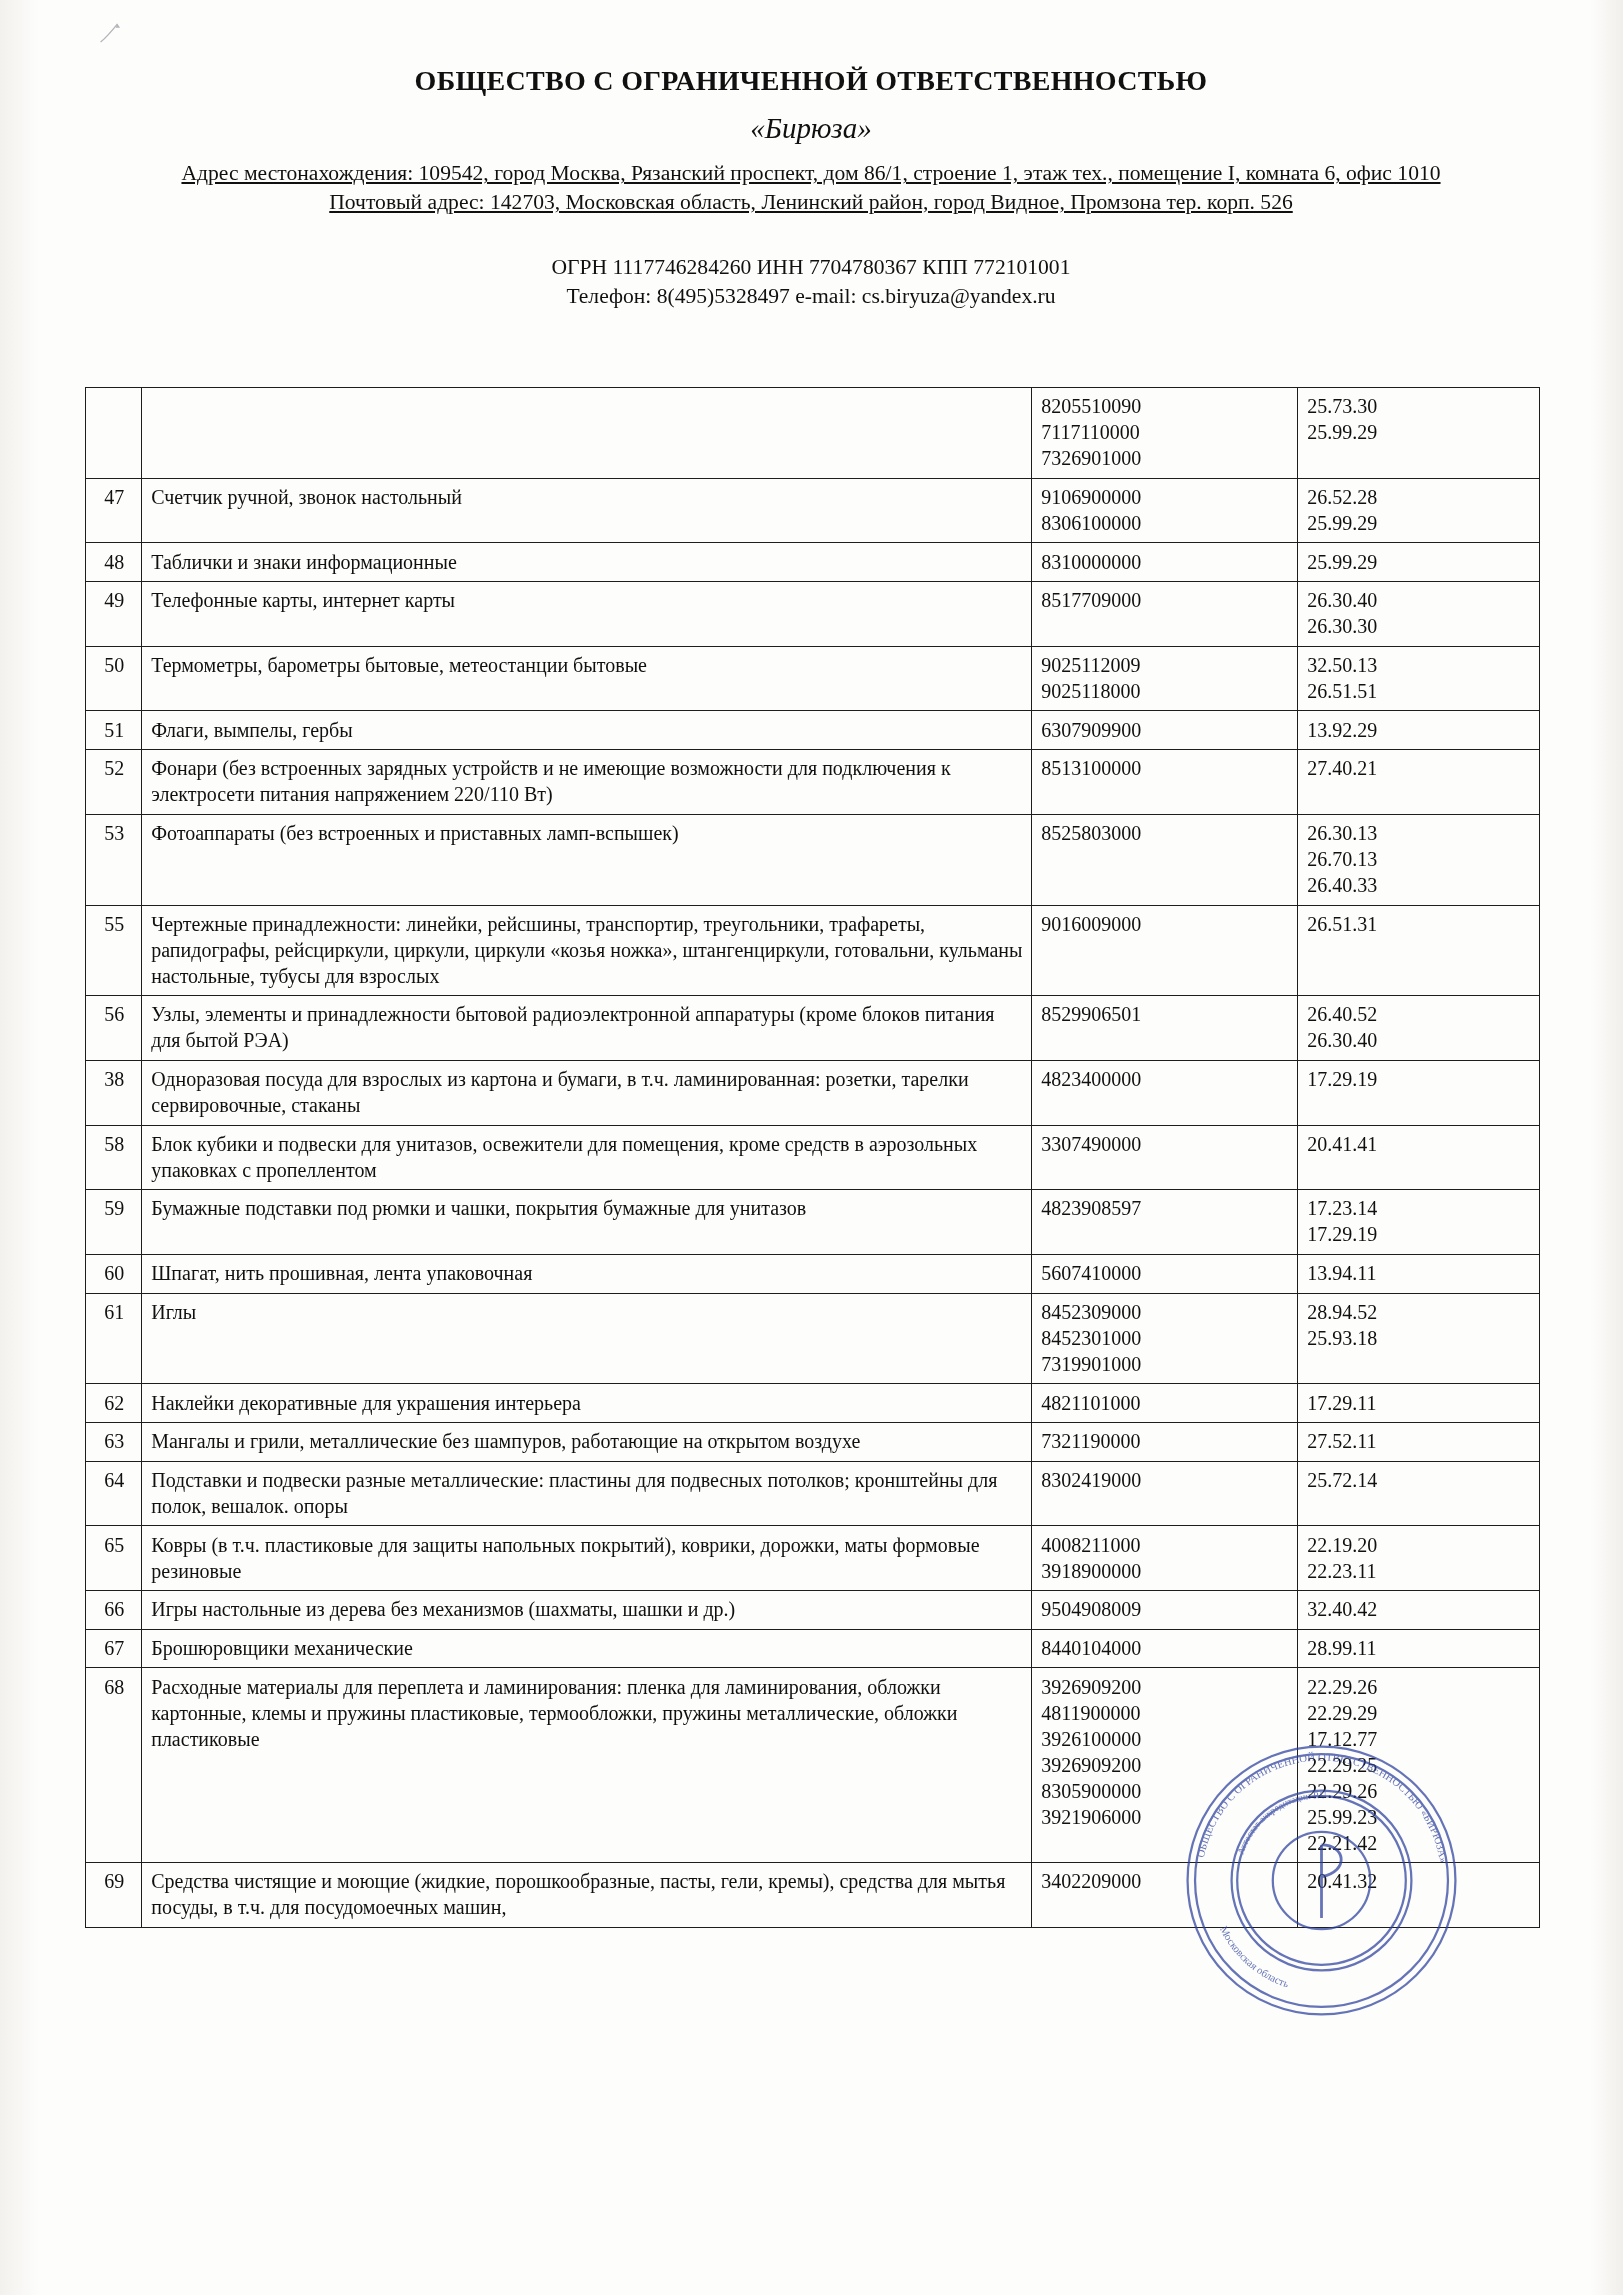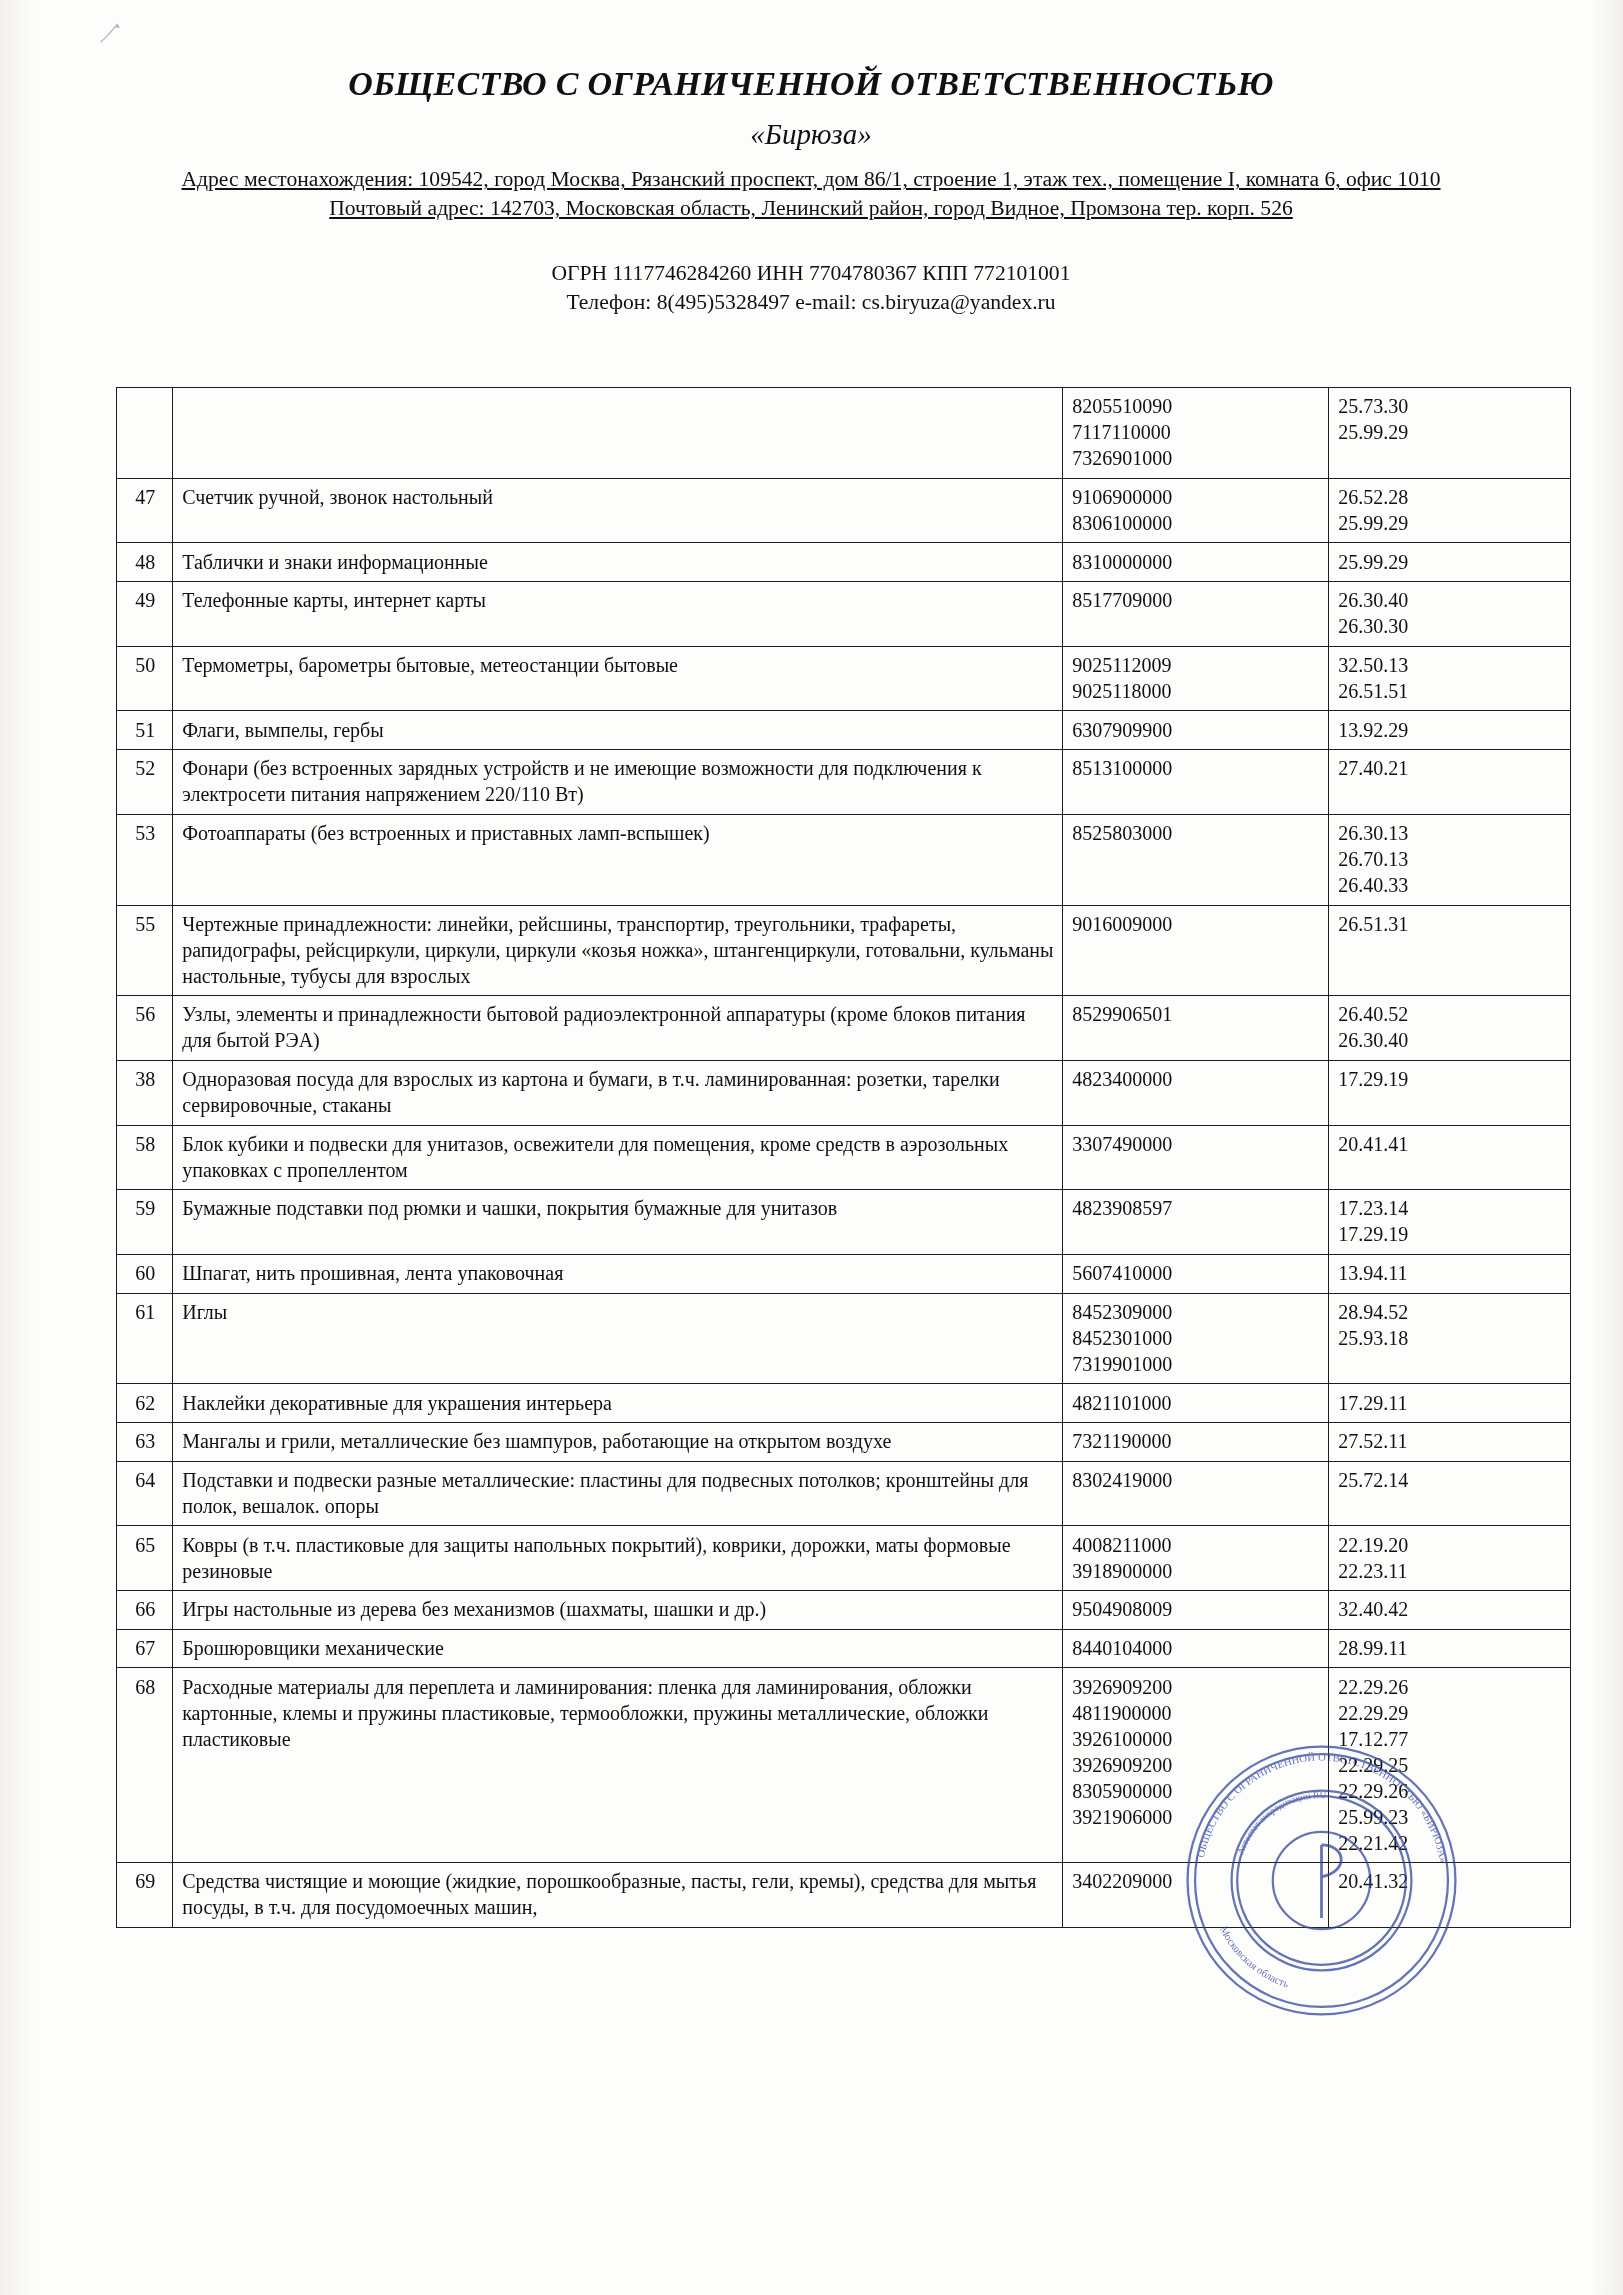--- a/index.html
+++ b/index.html
@@ -26,23 +26,22 @@
     background: linear-gradient(90deg, #f3f1ee 0px, #fdfdfb 39px, #fdfdfb 1590px, #f1efec 1623px);
   }
   .header {
     position: absolute;
     left: 85px;
     top: 65px;
     width: 1452px;
     text-align: center;
   }
   .org-line1 {
-    font-size: 34px;
+    font-size: 28px;
     font-weight: bold;
-    font-style: italic;
     letter-spacing: 0.3px;
     text-align: center;
   }
   .org-line2 {
     font-size: 29px;
     font-weight: normal;
     font-style: italic;
     margin-top: 15px;
   }
   .addr {
@@ -54,21 +53,20 @@
   .reg {
     font-size: 21.6px;
     line-height: 1.33;
     margin-top: 36px;
   }
   .table-wrap {
     position: absolute;
     left: 85px;
     top: 387px;
     width: 1454px;
-    margin-left: 31px;
   }
   table.doc {
     border-collapse: collapse;
     width: 1454px;
     table-layout: fixed;
     font-size: 20px;
   }
   table.doc td {
     border: 1.3px solid #1d1d1d;
     padding: 5.2px 7.9px 6.5px 9.2px;

